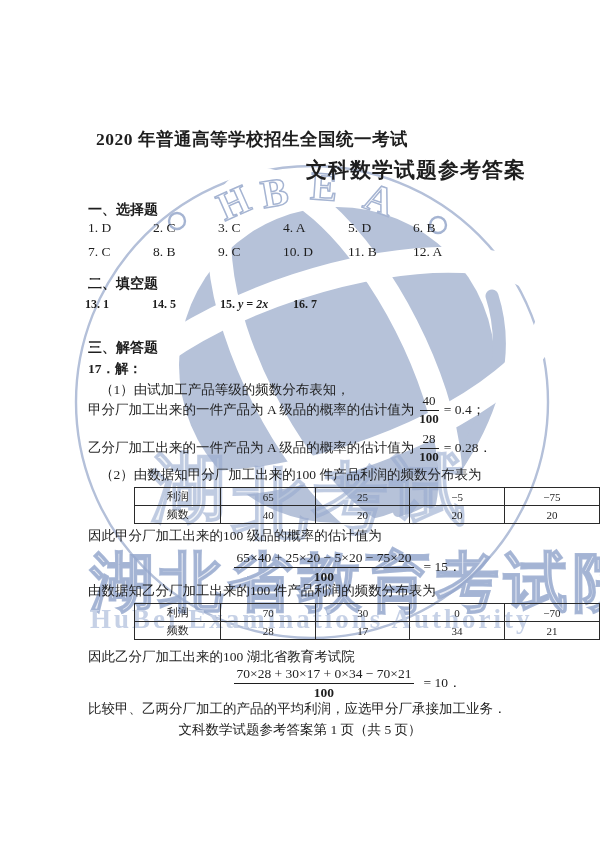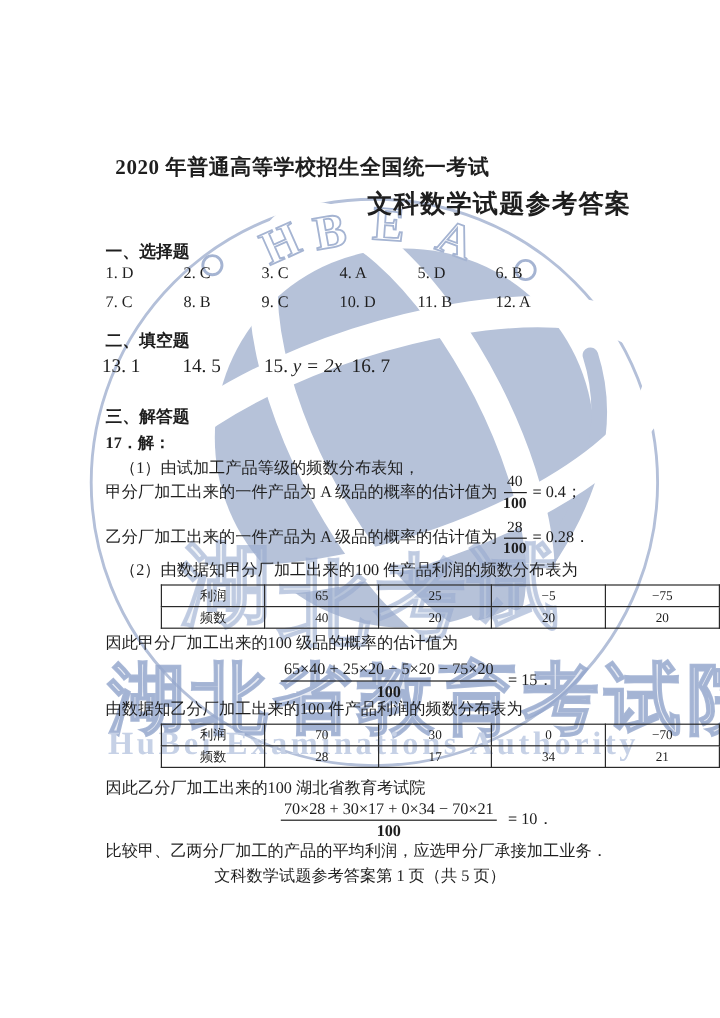--- a/index.html
+++ b/index.html
@@ -35,21 +35,21 @@
   .abs{position:absolute;}
   .title{top:127px;left:0;width:504px;text-align:center;font-size:17.5px;font-weight:bold;letter-spacing:.5px;}
   .subtitle{top:156px;left:4px;width:522px;text-align:right;font-size:21px;font-weight:bold;letter-spacing:1px;}
   .heading{left:88px;font-size:14px;font-weight:bold;}
   .h-choice{top:201px;}
   .h-fill{top:275px;}
   .h-sol{top:339px;}
   .choice-row{left:88px;font-size:13.5px;white-space:nowrap;}
   .cr1{top:220px;} .cr2{top:244px;}
   .choice-row .ans{display:inline-block;width:65px;}
-  .fill-row{left:85px;top:297px;font-size:16px;white-space:nowrap;}
+  .fill-row{left:85px;top:297px;font-size:12px;white-space:nowrap;font-weight:bold;}
   .fill-item{display:inline-block;}
   .fw0{width:67px;} .fw1{width:68px;} .fw2{width:73px;}
   .math{font-style:italic;}
   .line{left:88px;font-size:13.5px;white-space:nowrap;}
   .indent{left:100px;}
   .l-17{top:360px;font-weight:bold;}
   .l-p1{top:381px;text-align:center;}
   .l-p2{top:466px;text-align:center;}
   .l-p3{top:582px;}
   .l-c1{top:527px;}

